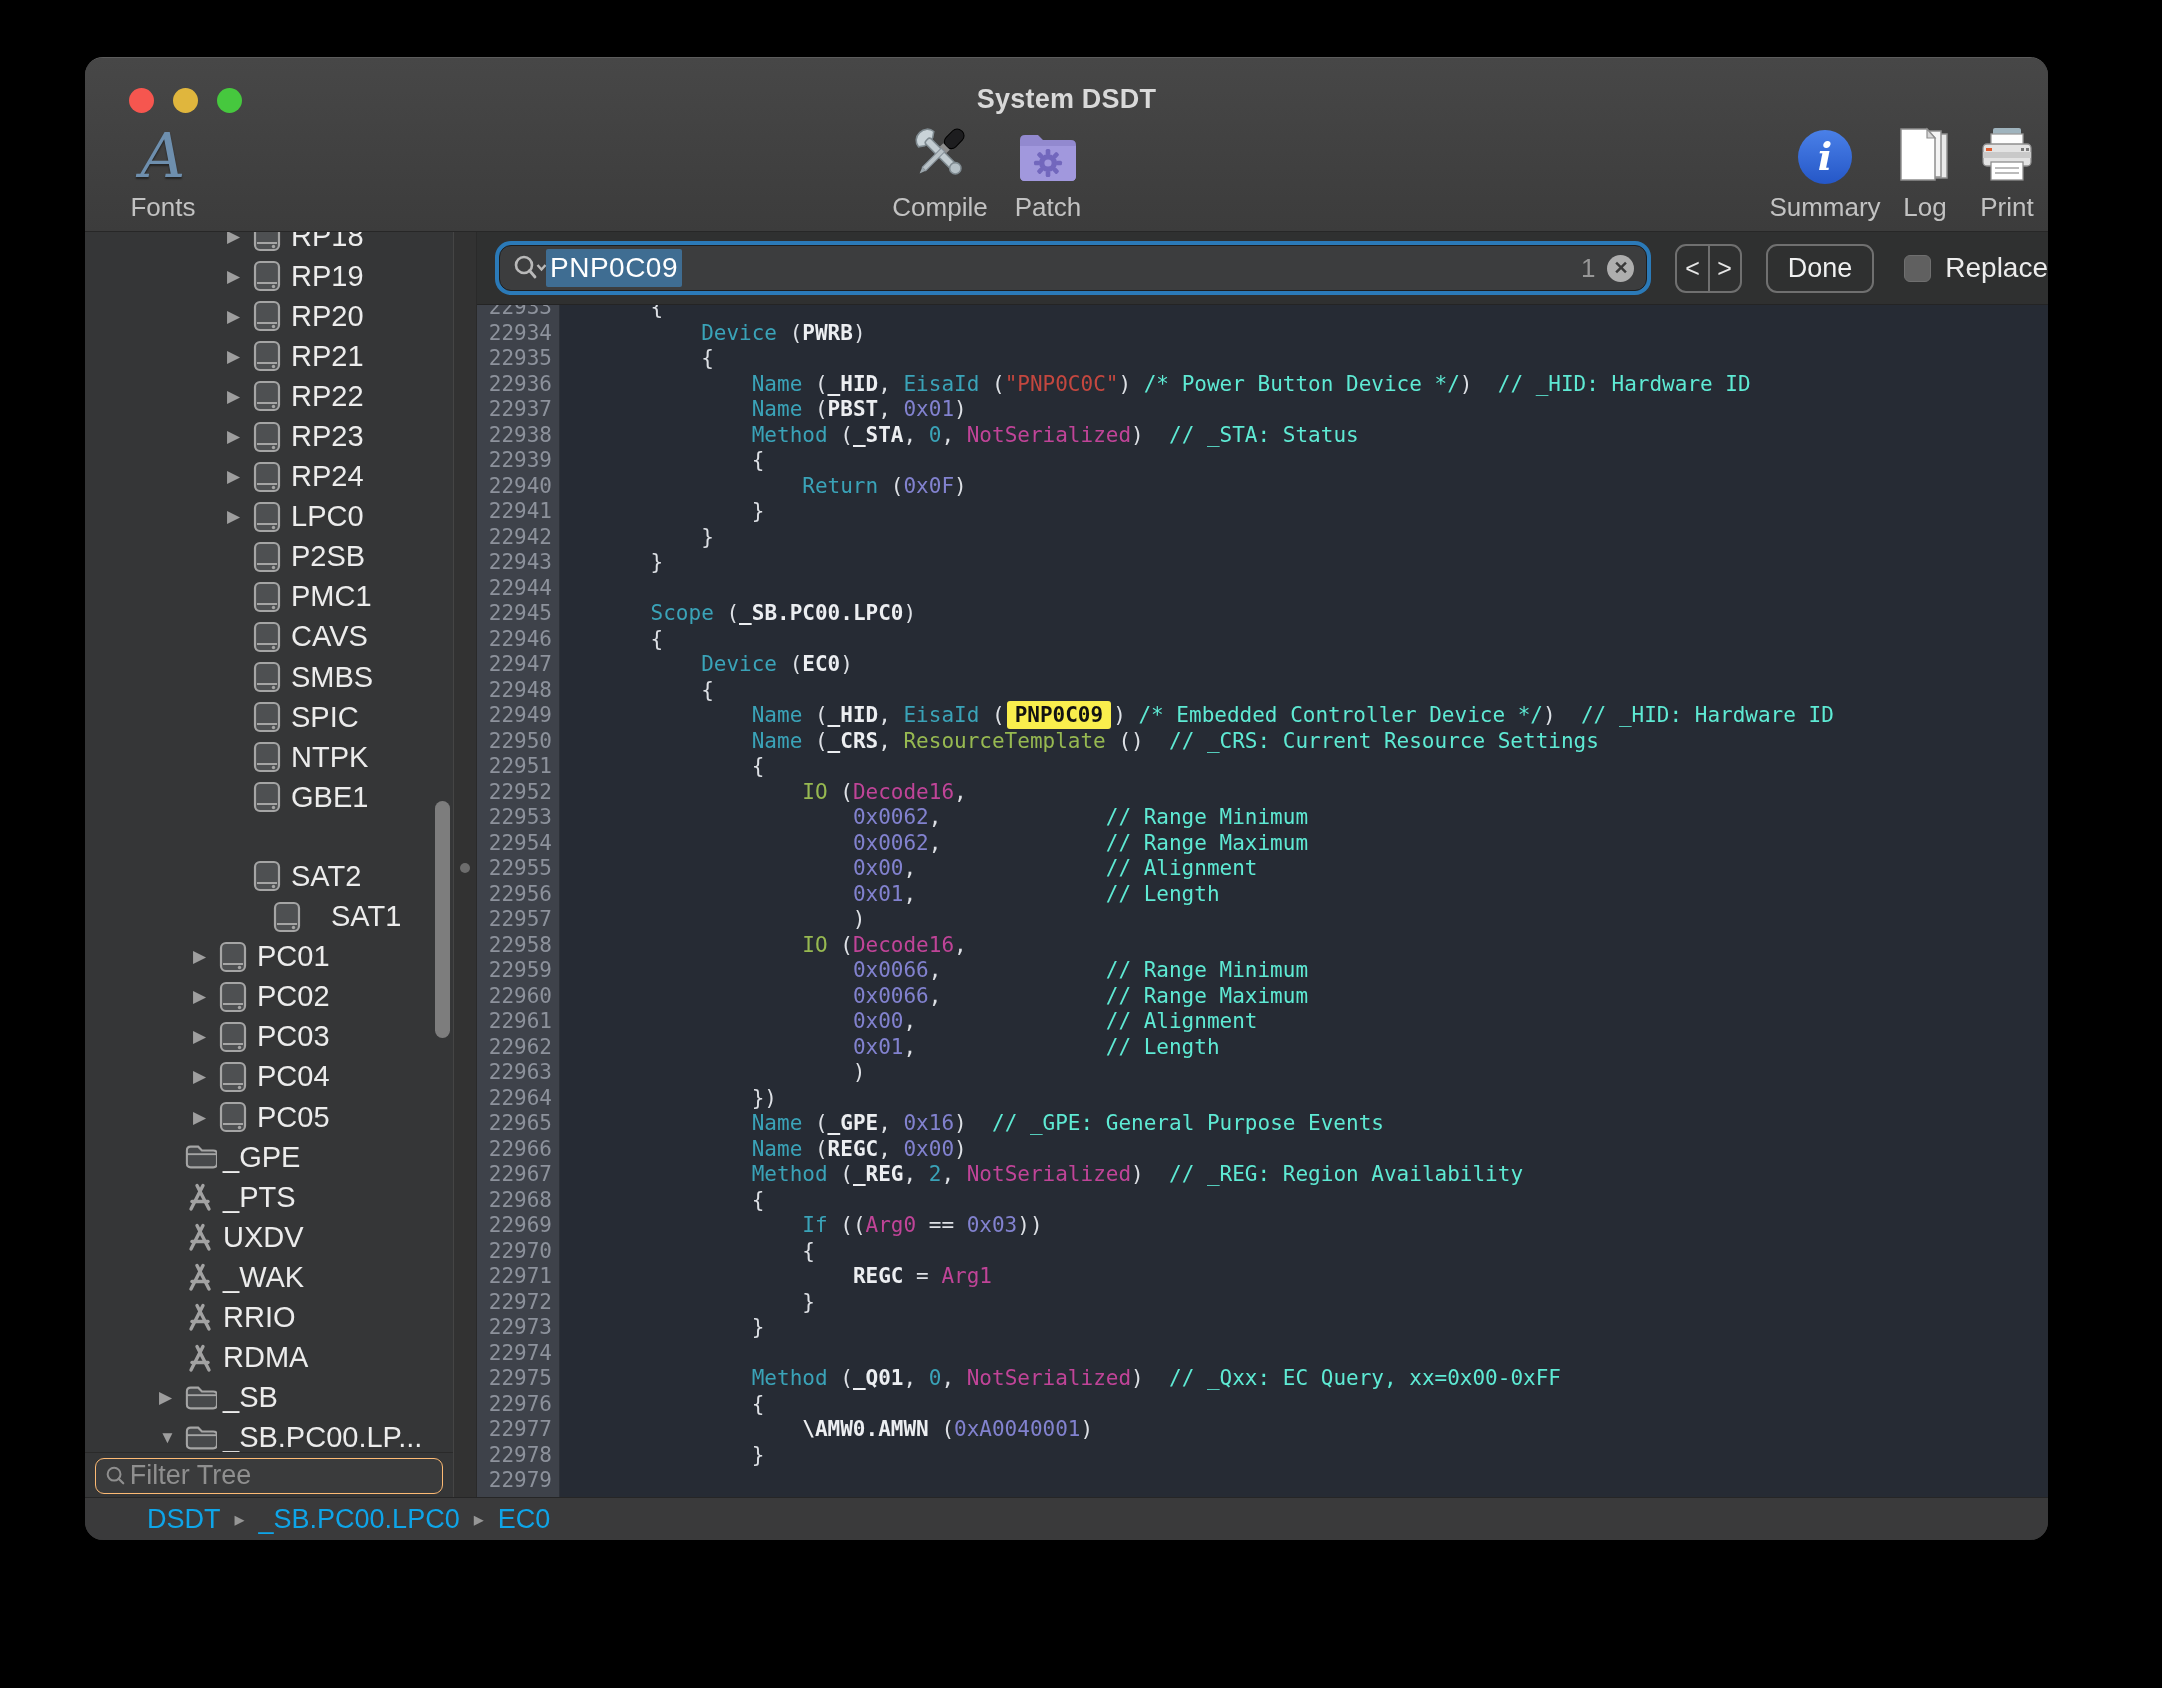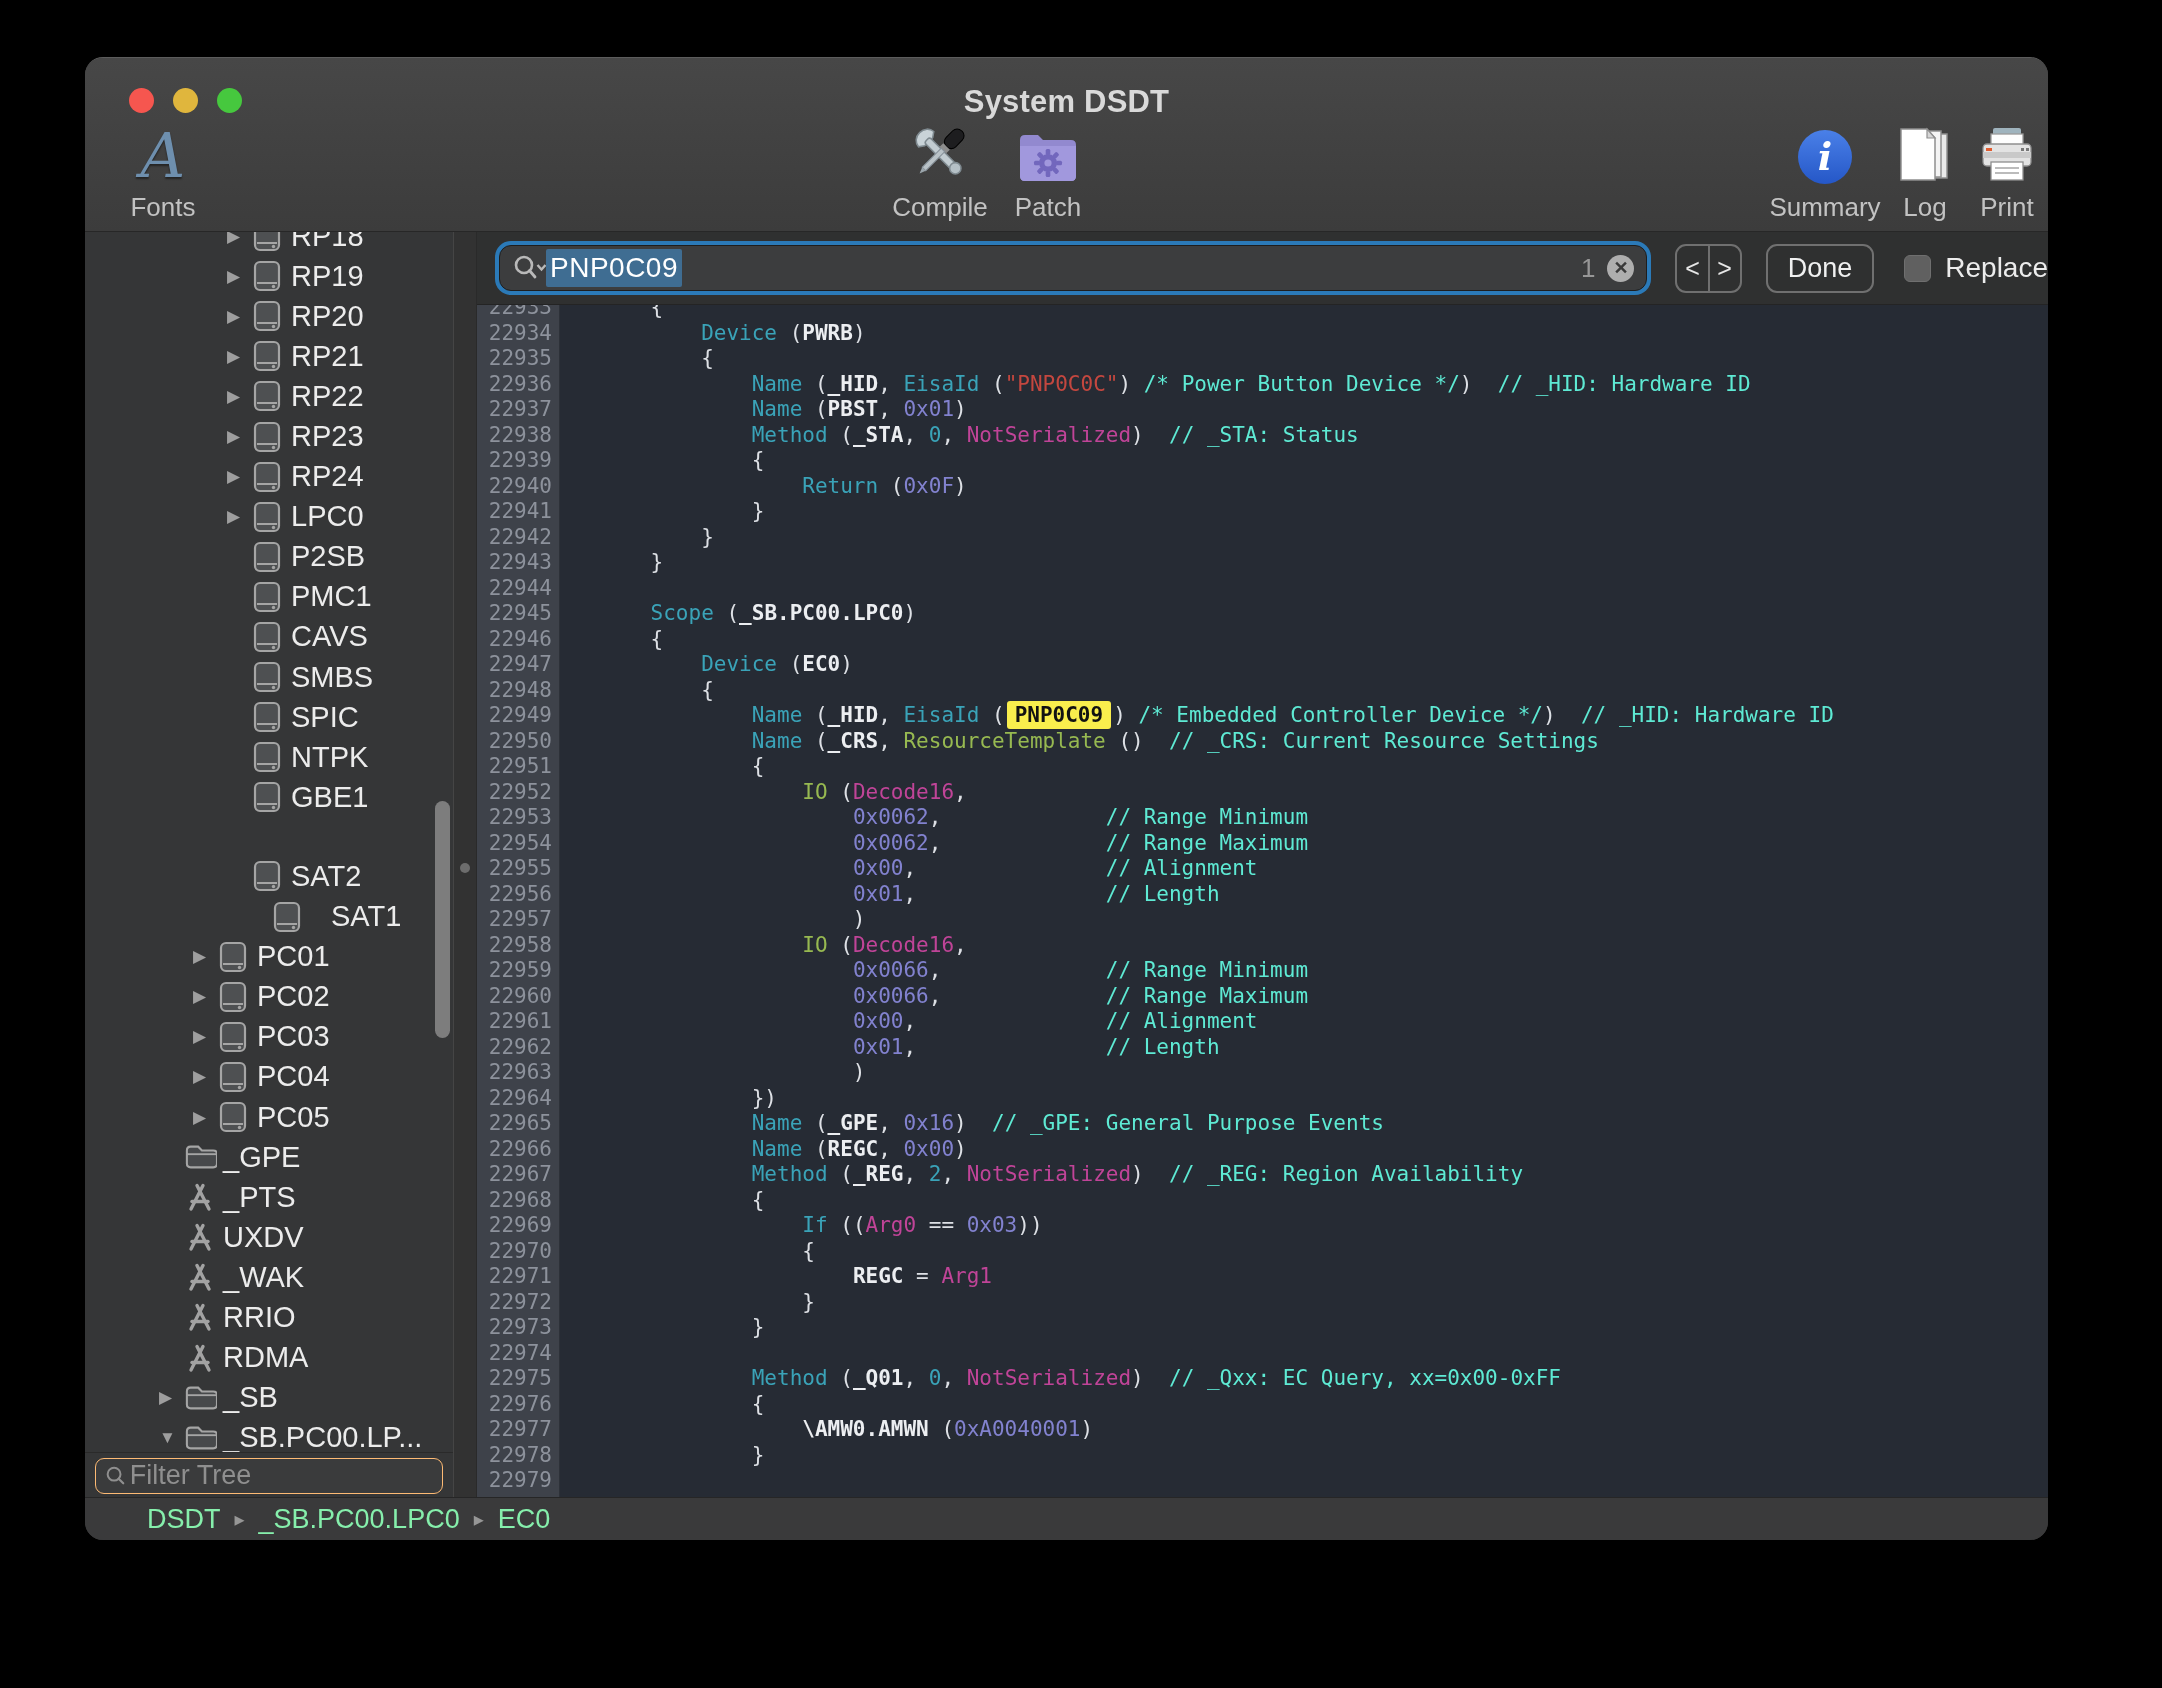--- a/index.html
+++ b/index.html
@@ -9,21 +9,21 @@
     border-radius:18px;overflow:hidden;border-top:1px solid #5c5c5c;box-sizing:border-box;}
   
   #header{position:absolute;left:0;top:0;width:100%;height:174px;
     background:linear-gradient(#474747,#3c3c3c);border-bottom:1px solid #272727;box-sizing:border-box;}
   #traffic{position:absolute;left:44px;top:30px;display:flex;gap:19px;}
   .tl{width:25px;height:25px;border-radius:50%;}
   #tl-close{background:#f6564f;}
   #tl-min{background:#e0b63d;}
   #tl-zoom{background:#46c83e;}
   #wtitle{position:absolute;left:0;top:26px;width:100%;text-align:center;
-    font-size:31px;font-weight:600;color:#d9d9d9;letter-spacing:.2px;}
+    font-size:27px;font-weight:600;color:#d9d9d9;letter-spacing:.2px;}
   .titem{position:absolute;top:62px;width:130px;display:flex;flex-direction:column;align-items:center;}
   .titem .tlabel{margin-top:6px;font-size:26px;color:#c2c2c2;}
   .ticon{height:66px;display:flex;align-items:flex-end;justify-content:center;}
   #ti-fonts{left:13px;}
   #ti-fonts .glyphA{font-family:"DejaVu Serif",serif;font-style:italic;font-size:62px;line-height:60px;
     color:#6e8fae;text-shadow:0 2px 2px rgba(0,0,0,.45);}
   #ti-compile{left:790px;}
   #ti-patch{left:898px;}
   #ti-summary{left:1675px;}
   #ti-log{left:1775px;}
@@ -85,21 +85,21 @@
   .tok-i{color:#eceef1;font-weight:700;}
   .tok-s{color:#c4473f;}
   .tok-n{color:#8282cf;}
   .tok-m{color:#c04498;}
   .tok-c{color:#5eead4;}
   .tok-r{color:#97b951;}
   .tok-h{background:#f9ee4d;color:#121212;font-weight:700;padding:2px 8px;border-radius:3px;margin:0 2px;}
   
   #statusbar{position:absolute;left:0;bottom:0;width:100%;height:43px;background:#3a3a3b;
     border-top:1px solid #262626;box-sizing:border-box;display:flex;align-items:center;padding-left:62px;}
-  .crumb{font-size:27px;color:#86efac;}
+  .crumb{font-size:27px;color:#0ea5e9;}
   .crumbsep{font-size:20px;color:#969696;margin:0 14px;}
   svg{display:block;}
 </style>
 </head>
 <body>
 
 <div id="stage">
   <div id="win">
 
     <div id="header">

